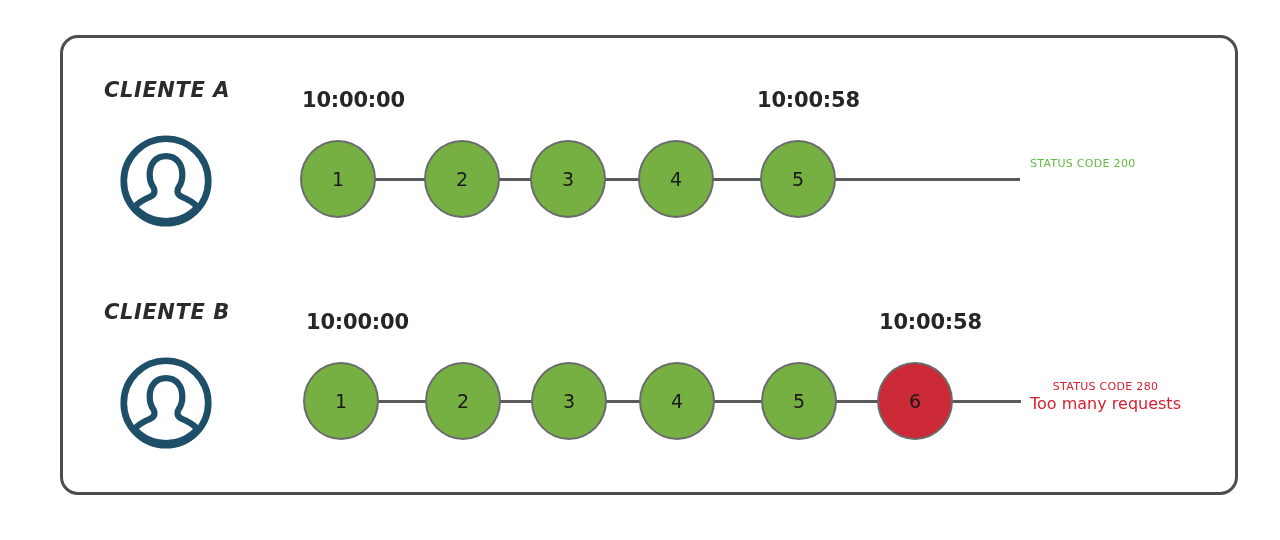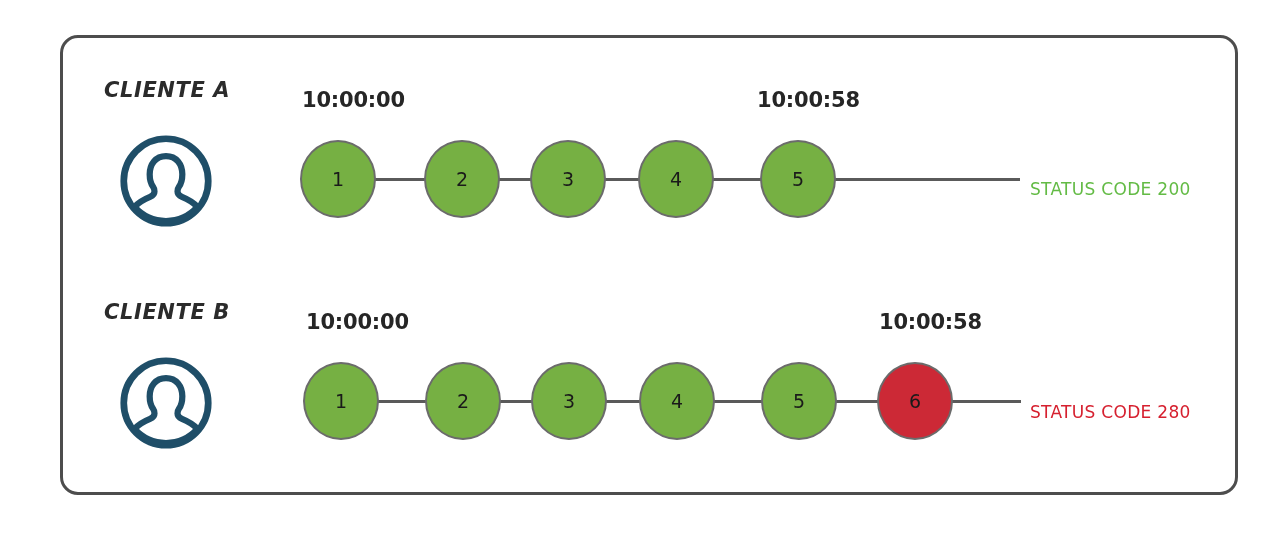--- a/index.html
+++ b/index.html
@@ -109,23 +109,22 @@
 
   
   .status {
     position: absolute;
     text-align: center;
     font-family: "DejaVu Sans", sans-serif;
     white-space: nowrap;
     line-height: 1.25;
   }
   .status .line1 {
-    font-size: 17px;
+    font-size: 11px;
     letter-spacing: 0.3px;
-    margin-top: 22px;
   }
   .status .line2 {
     font-size: 16px;
   }
   .status.ok  { color: #63bb45; }
   .status.err { color: #d6202f; }
 </style>
 </head>
 <body>
 
@@ -228,16 +227,17 @@
       <div class="node ok" style="left:458px;">
         <span>5</span>
       </div>
       <div class="node err" style="left:574px;">
         <span>6</span>
       </div>
     </div>
 
     <div class="status err" style="left:1030px; top:158px;">
       <div class="line1">STATUS CODE 280</div>
+      <div class="line2">Too many requests</div>
     </div>
   </div>
 
 </div>
 
 </body></html>

